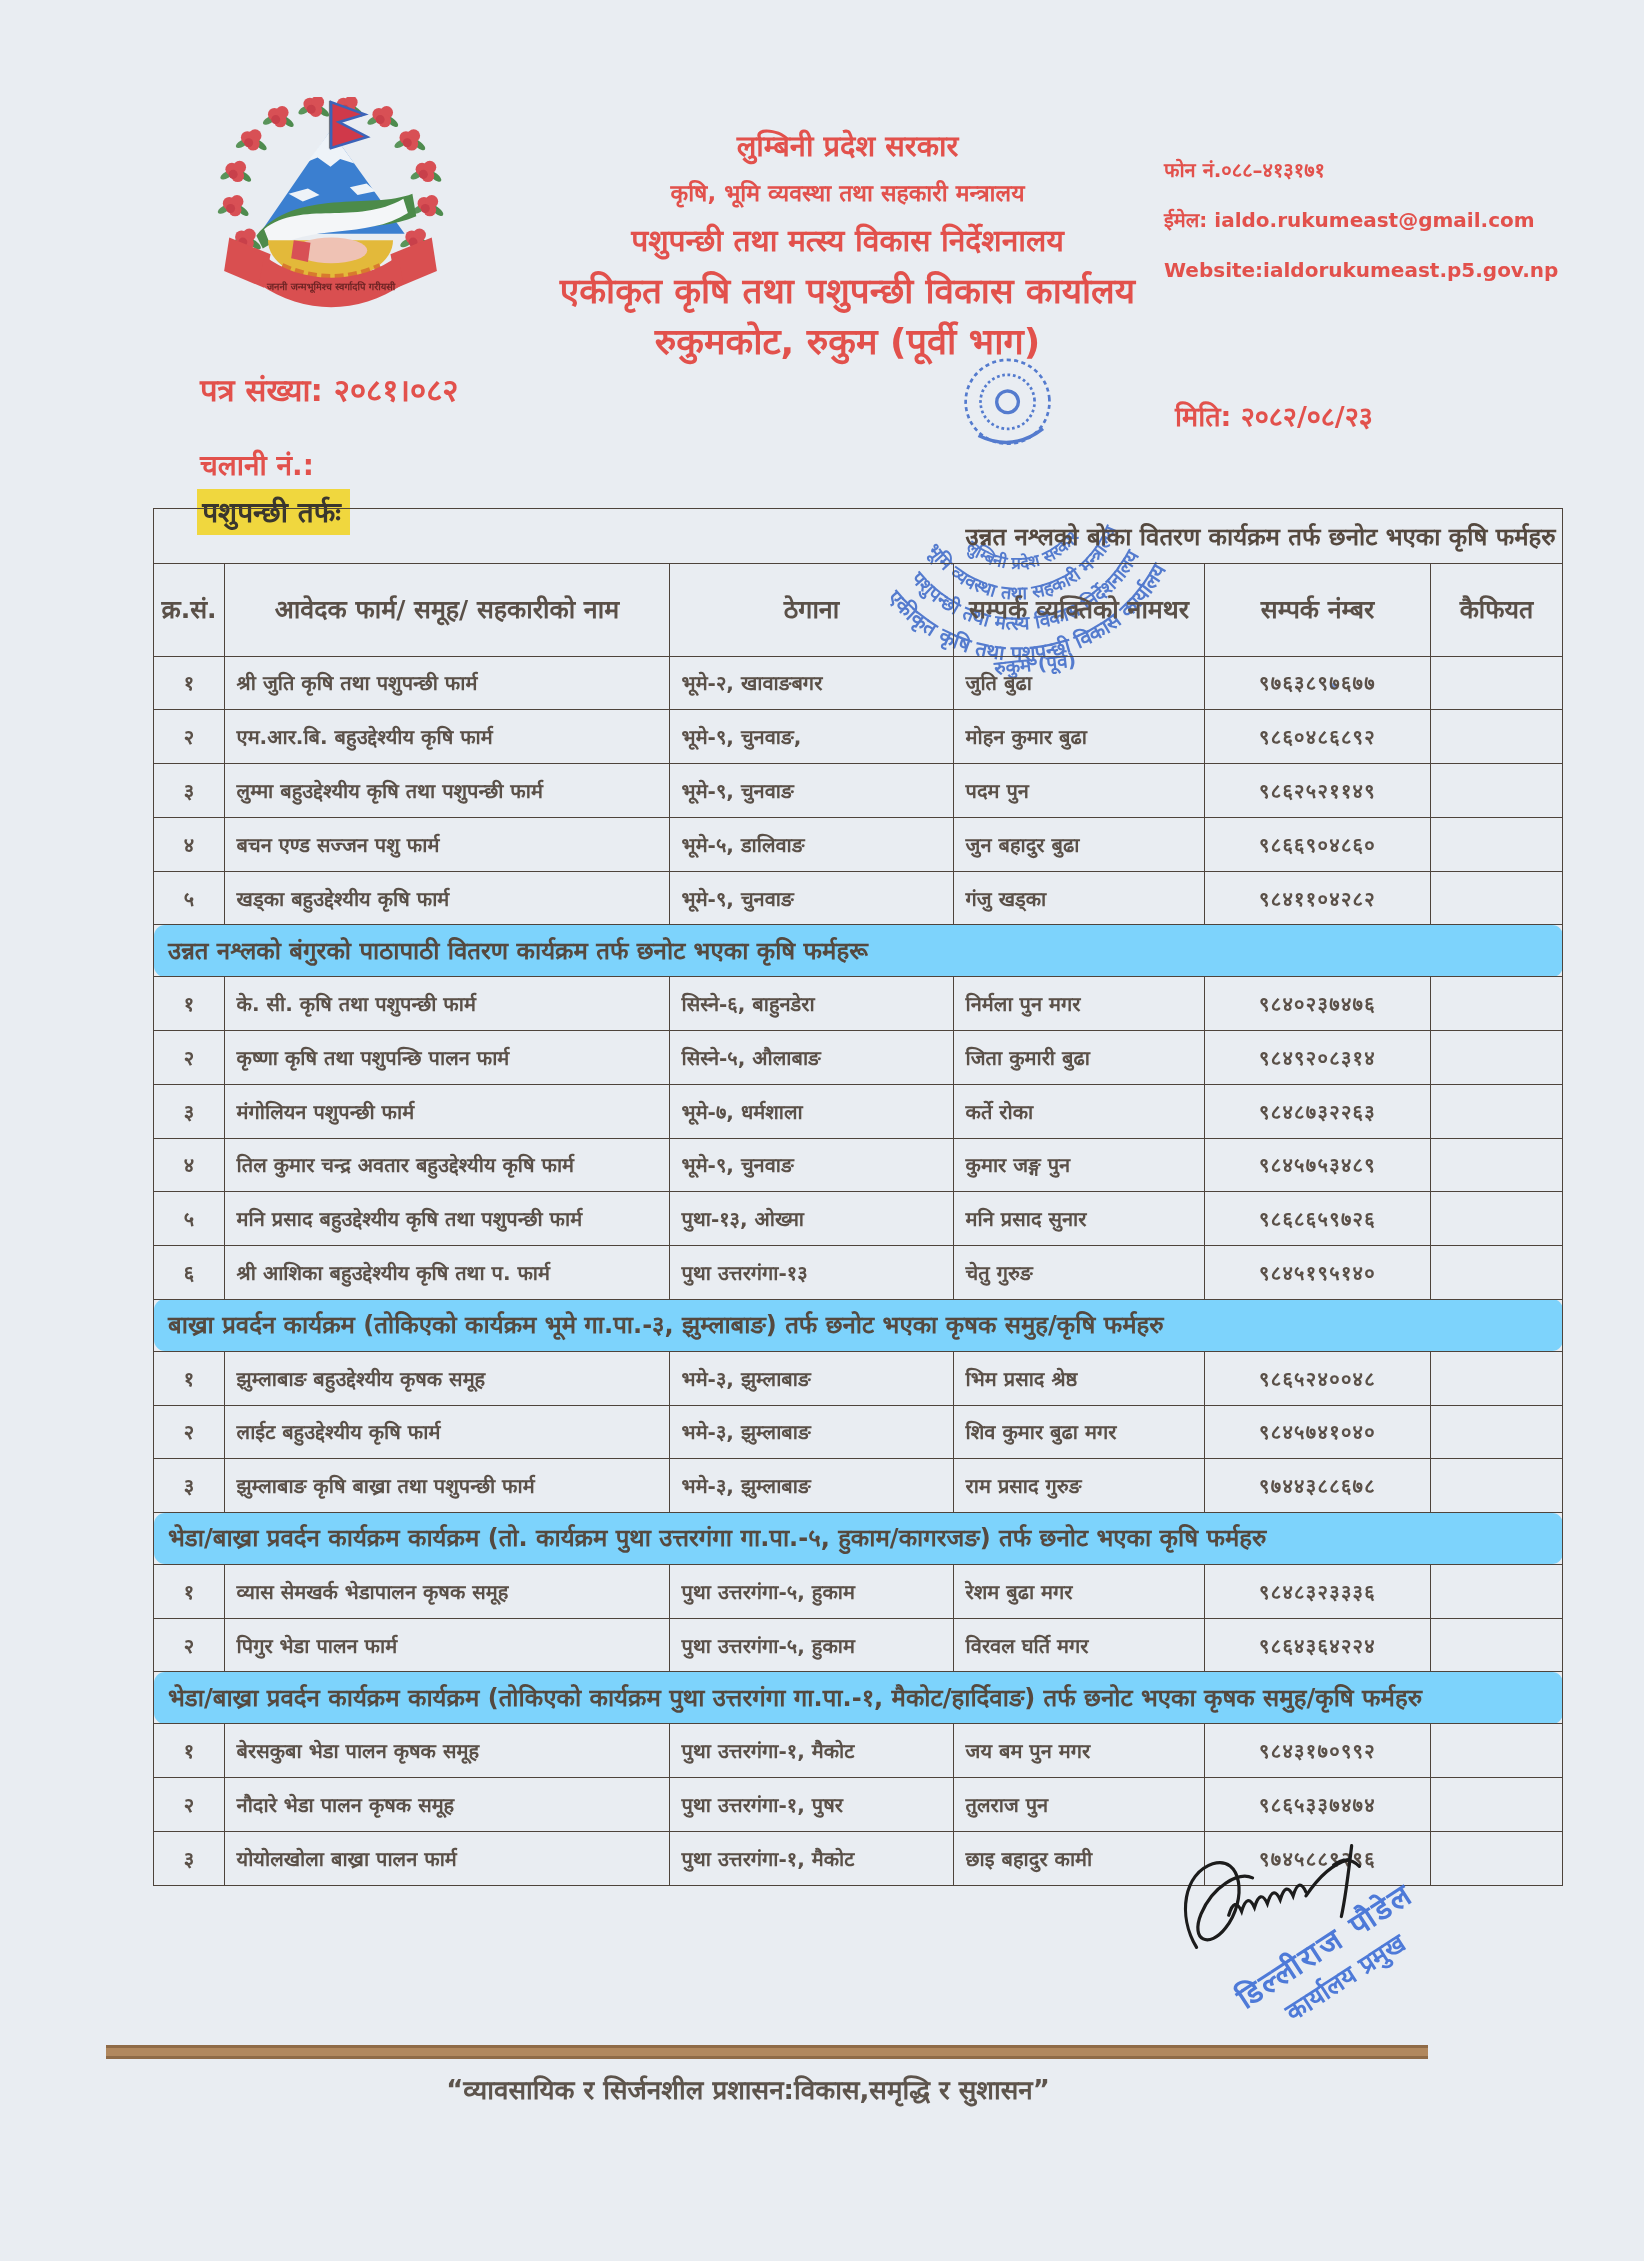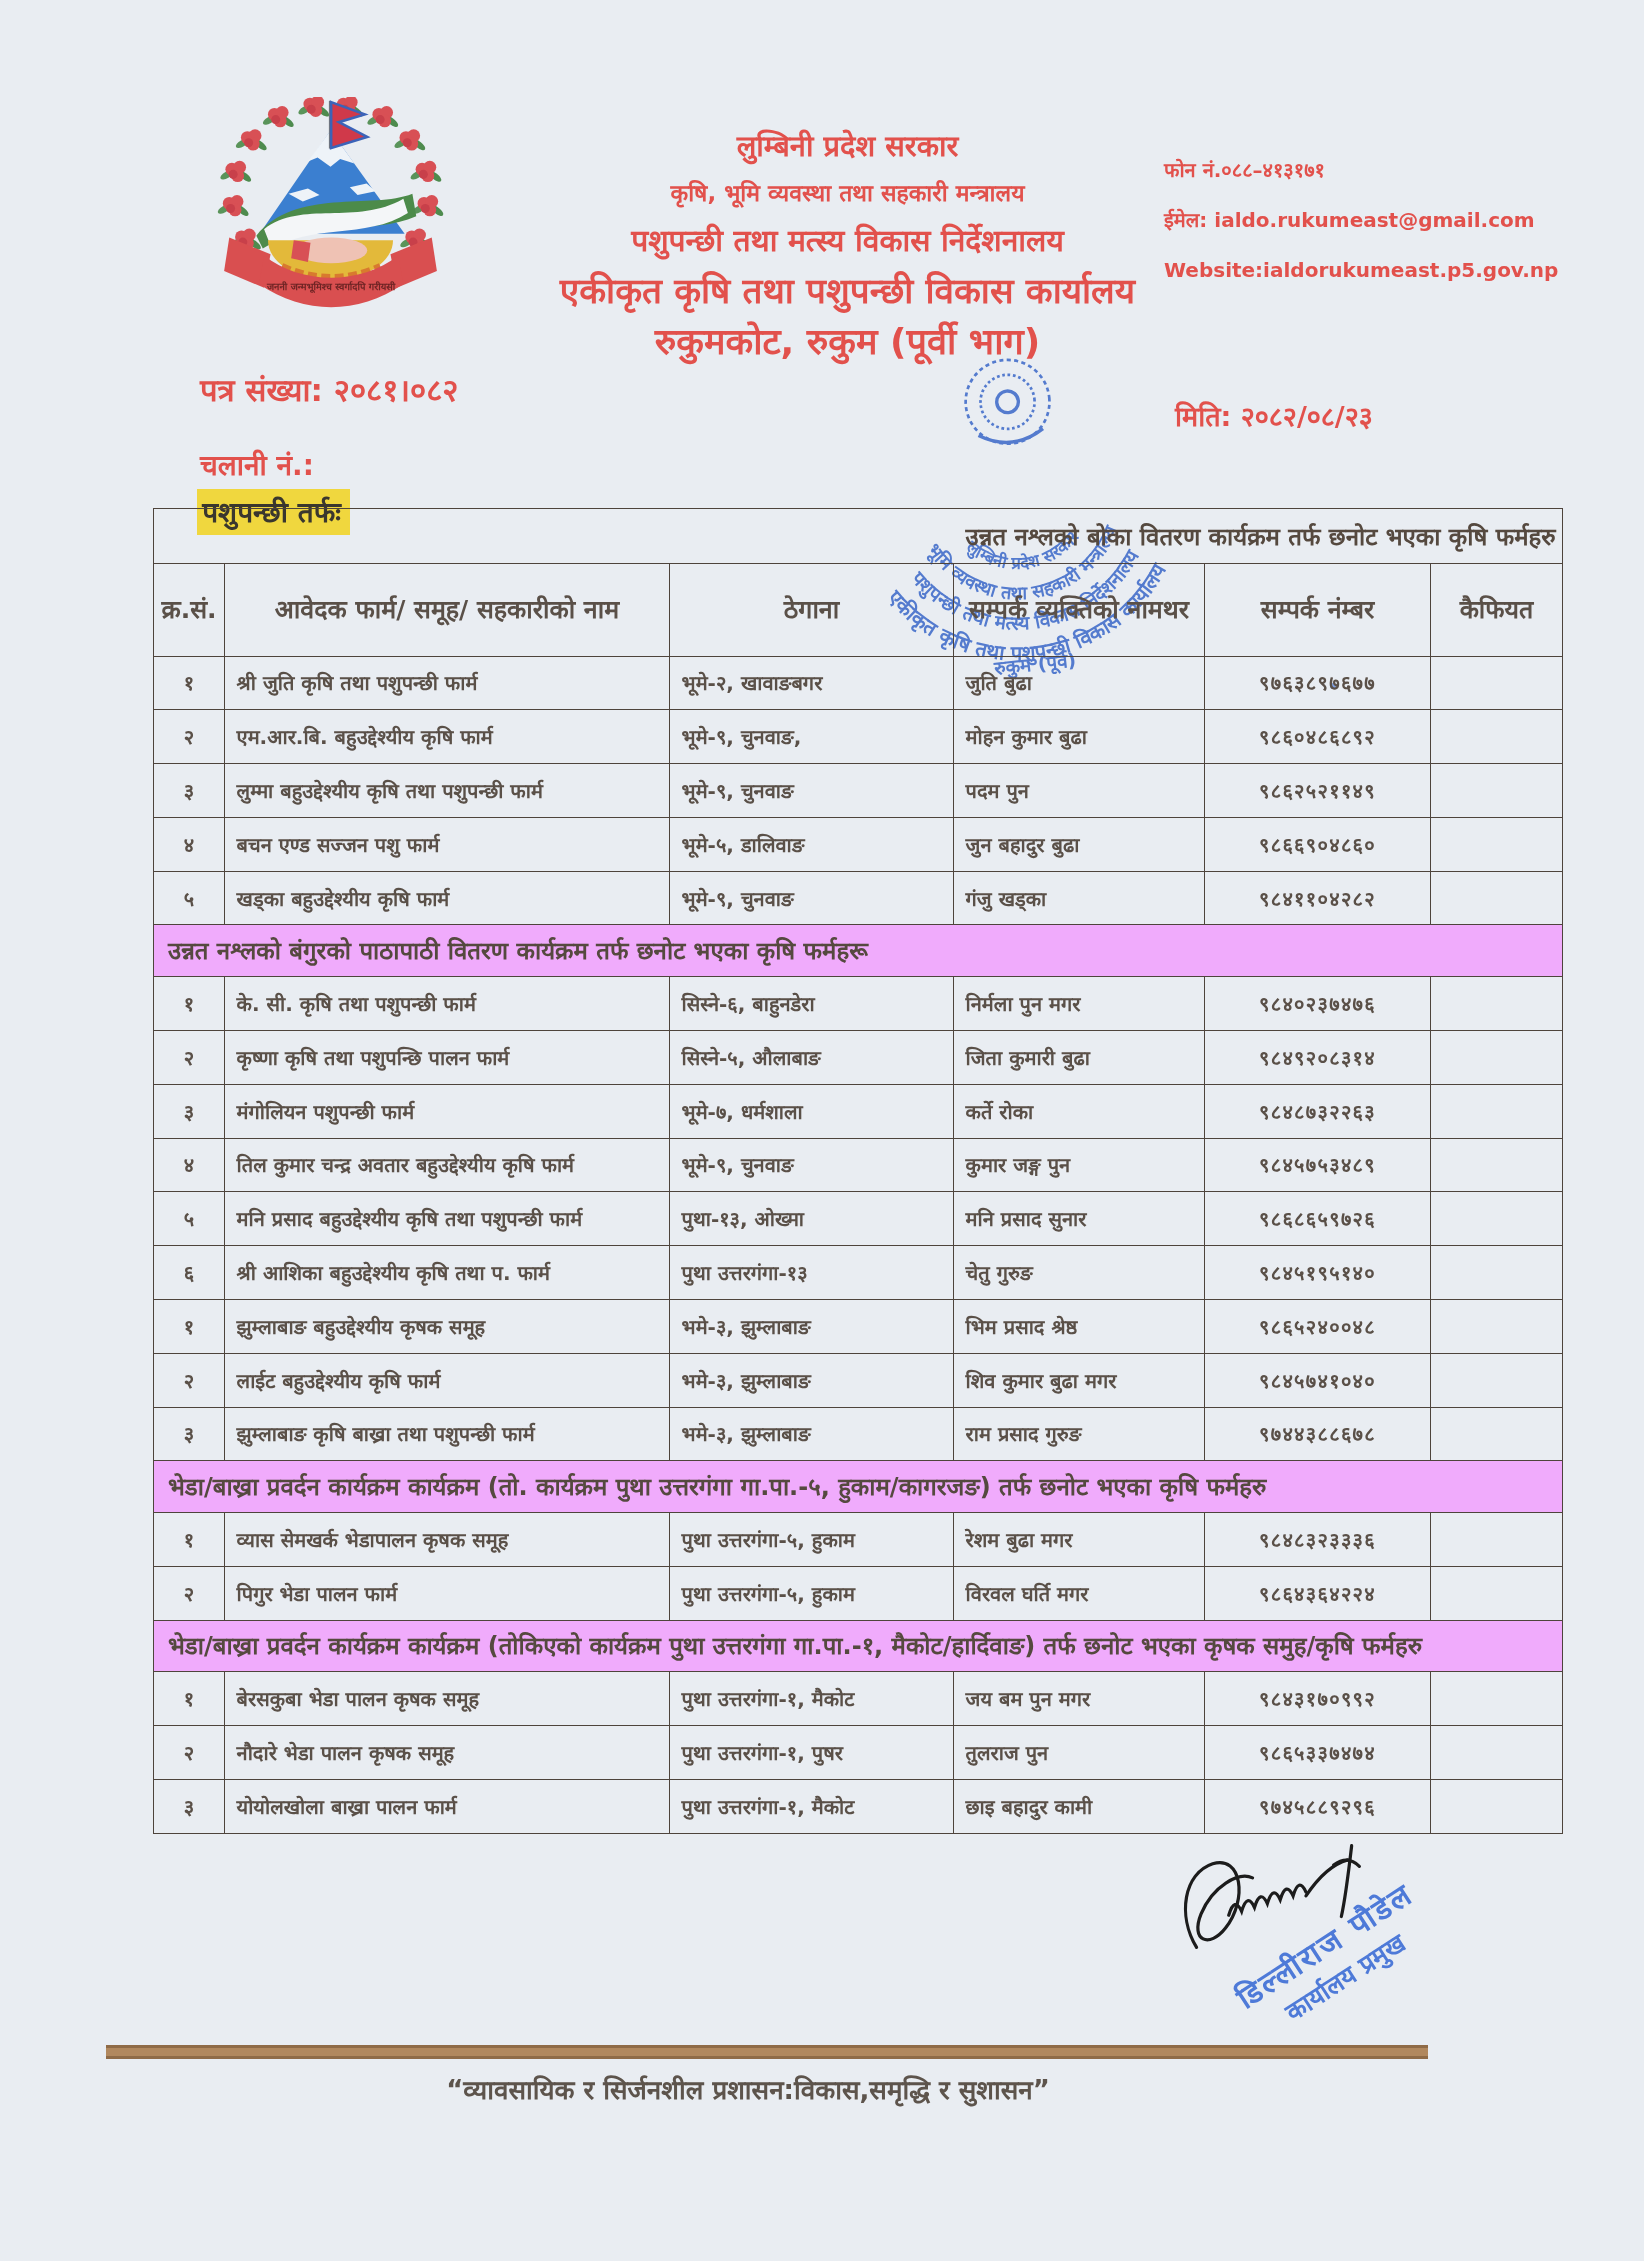--- a/index.html
+++ b/index.html
@@ -27,21 +27,21 @@
   
   .stamp{left:809px;top:293px;width:419px;height:426px;opacity:.8;transform:rotate(-6deg);}
   
   .sel-table{position:absolute;left:153px;top:508px;width:1408px;border-collapse:collapse;table-layout:fixed;}
   .sel-table td,.sel-table th{border:1.9px solid #4e443c;vertical-align:middle;
     font-size:20px;font-weight:600;color:#5a5048;padding:3.9px 6.4px;}
   .sel-table th{font-size:25px;text-align:center;height:84px;line-height:31px;margin-top:42px;}
   .sel-table td{height:45px;}
   td.sec-title{font-size:24px;font-weight:700;color:#55493f;}
   td.center-title{text-align:right;height:46px;background:transparent;}
-  td.beige-title{text-align:left;background:#f0abfc;padding-left:14px;height:43px;line-height:36px;}
+  td.beige-title{text-align:left;background:#7dd3fc;padding-left:14px;height:43px;line-height:36px;border-radius:11px;}
   td.c-sn{text-align:center;}
   td.c-name,td.c-addr,td.c-person{text-align:left;padding-left:11.6px;}
   td.c-phone{text-align:center;letter-spacing:1.3px;}
   
   .signature-svg{left:1161px;top:1838px;width:232px;height:148px;}
   .name-stamp{left:1228px;top:1983px;color:#3e6ed6;font-weight:700;
     transform:rotate(-33deg);transform-origin:left top;text-align:center;opacity:.9;}
   .name-stamp .ns1{font-size:30px;letter-spacing:2.6px;white-space:nowrap;}
   .name-stamp .ns2{font-size:25px;white-space:nowrap;}
   
@@ -265,20 +265,23 @@
 
     <tr>
       <td class="c-sn">६</td>
       <td class="c-name">श्री आशिका बहुउद्देश्यीय कृषि तथा प. फार्म</td>
       <td class="c-addr">पुथा उत्तरगंगा-१३</td>
       <td class="c-person">चेतु गुरुङ</td>
       <td class="c-phone">९८४५१९५१४०</td>
       <td class="c-remarks"></td>
     </tr>
 
+    <tr>
+      <td colspan="6" class="sec-title beige-title">बाख्रा प्रवर्दन कार्यक्रम (तोकिएको कार्यक्रम भूमे गा.पा.-३, झुम्लाबाङ) तर्फ छनोट भएका कृषक समुह/कृषि फर्महरु</td>
+    </tr>
 
     <tr>
       <td class="c-sn">१</td>
       <td class="c-name">झुम्लाबाङ बहुउद्देश्यीय कृषक समूह</td>
       <td class="c-addr">भमे-३, झुम्लाबाङ</td>
       <td class="c-person">भिम प्रसाद श्रेष्ठ</td>
       <td class="c-phone">९८६५२४००४८</td>
       <td class="c-remarks"></td>
     </tr>
 

